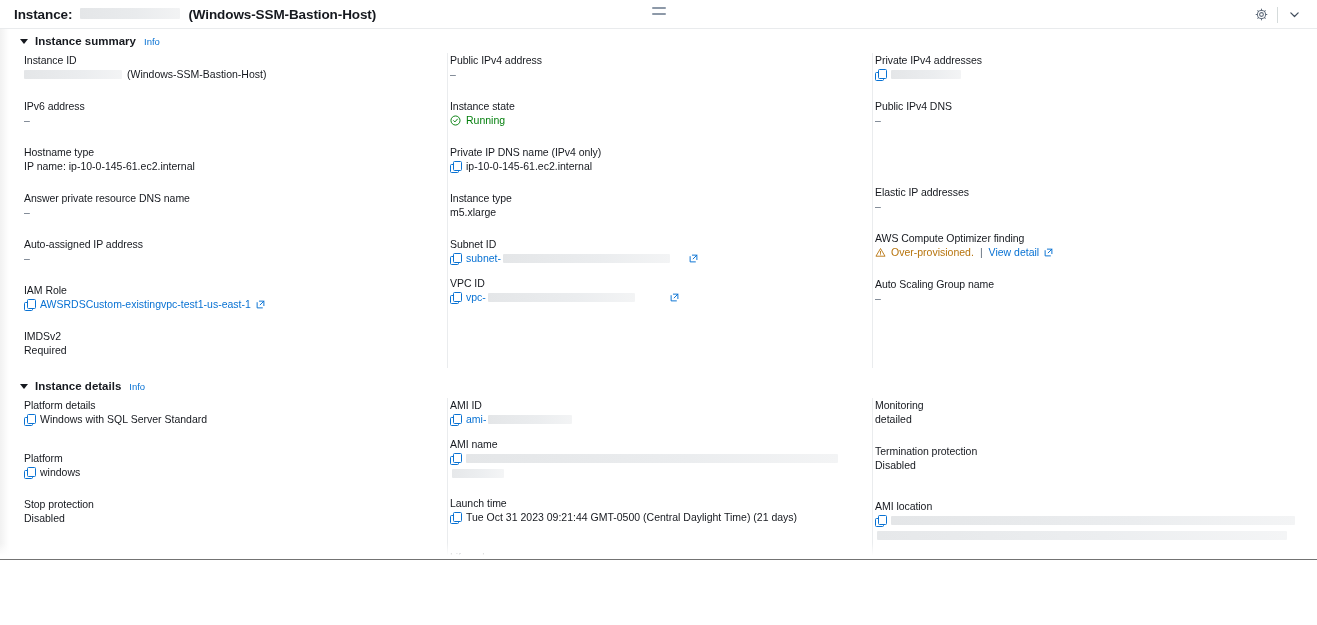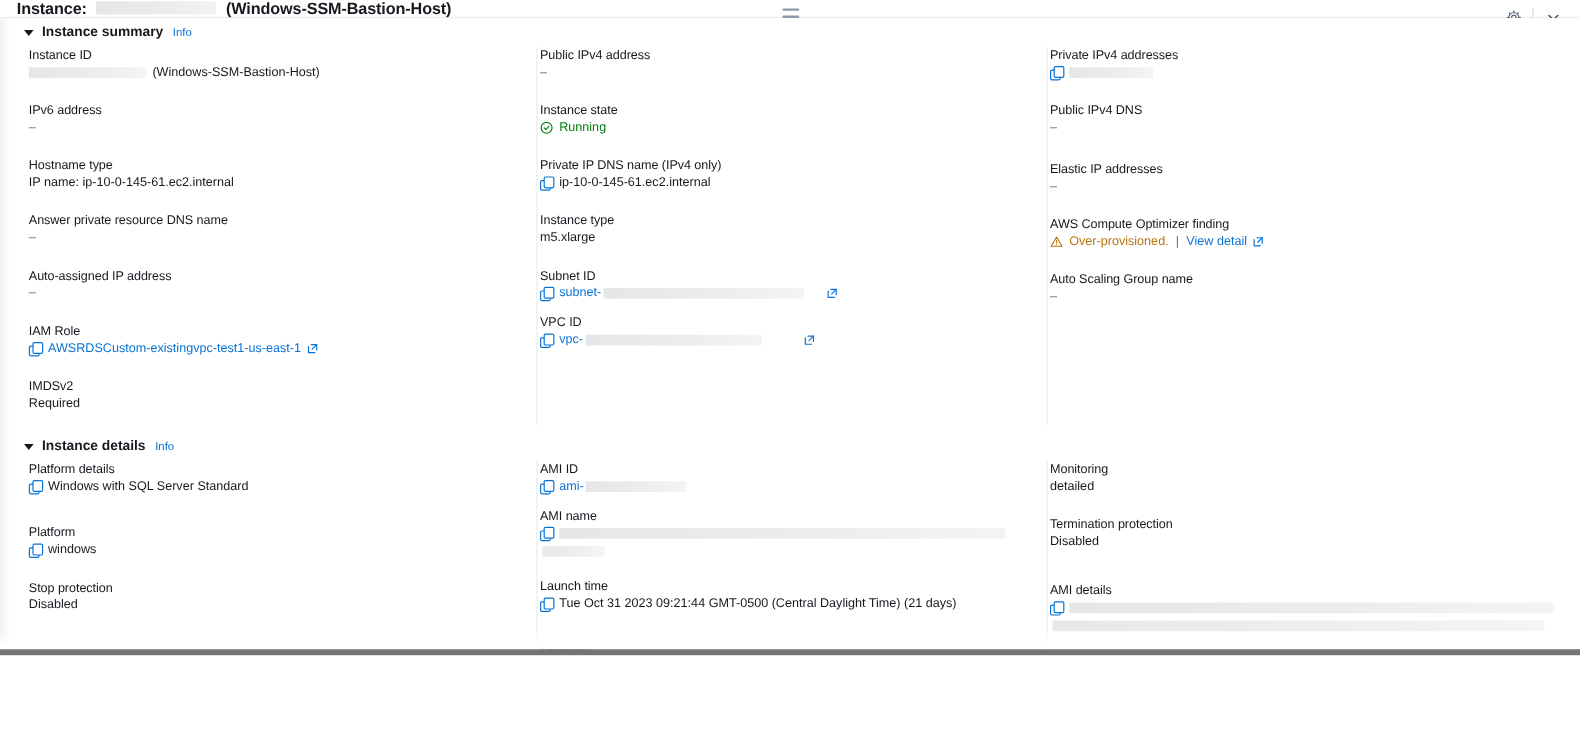--- a/index.html
+++ b/index.html
@@ -16,21 +16,21 @@
     position: relative;
     width: 1317px;
     height: 625px;
     background: #ffffff;
     overflow: hidden;
   }
 
   
   .topbar {
     position: relative;
-    height: 15px;
+    height: 29px;
     background: #ffffff;
     border-bottom: 1px solid #e9ebed;
     display: flex;
     align-items: center;
   }
   .drag-handle {
     position: absolute;
     left: 652px;
     top: 7px;
     width: 14px;
@@ -81,21 +81,21 @@
   .divider-v {
     width: 1px; height: 16px; background: #d5dbdb; margin: 0 3px;
   }
 
   
   .content {
     position: relative;
     height: 531px;
     background: #ffffff;
     overflow: hidden;
-    border-bottom: 5px solid #737373;
+    border-bottom: 1px solid #737373;
   }
   .scroll-inner { position: relative; padding: 0; }
 
   .section-head {
     display: flex;
     align-items: center;
     gap: 5px;
     padding: 6px 0 6px 20px;
     font-size: 11.5px;
     font-weight: bold;
@@ -379,21 +379,21 @@
         <div class="col c3">
 
           <div class="field tall">
             <div class="field-label">Private IPv4 addresses</div>
             <div class="field-value">
               <span class="copy-icon"></span>
               <span class="redact-val" style="width:70px;"></span>
             </div>
           </div>
 
-          <div class="field" style="margin-bottom:20px;">
+          <div class="field" style="margin-bottom:57px;">
             <div class="field-label">Public IPv4 DNS</div>
             <div class="field-value dash">–</div>
           </div>
 
           <div class="field tall">
             <div class="field-label">Elastic IP addresses</div>
             <div class="field-value dash">–</div>
           </div>
 
           <div class="field tall">
@@ -503,21 +503,21 @@
             <div class="field-label">Monitoring</div>
             <div class="field-value">detailed</div>
           </div>
 
           <div class="field" style="margin-bottom:26px;">
             <div class="field-label">Termination protection</div>
             <div class="field-value">Disabled</div>
           </div>
 
           <div class="field" style="margin-bottom:16px;">
-            <div class="field-label">AMI details</div>
+            <div class="field-label">AMI location</div>
             <div class="field-value">
               <span class="copy-icon"></span>
               <span class="redact-val" style="width:404px;"></span>
             </div>
             <span class="redact-block" style="width:410px;margin-left:2px;"></span>
           </div>
 
           <div class="field tall">
             <div class="field-label">Stop-hibernate behavior</div>
 

